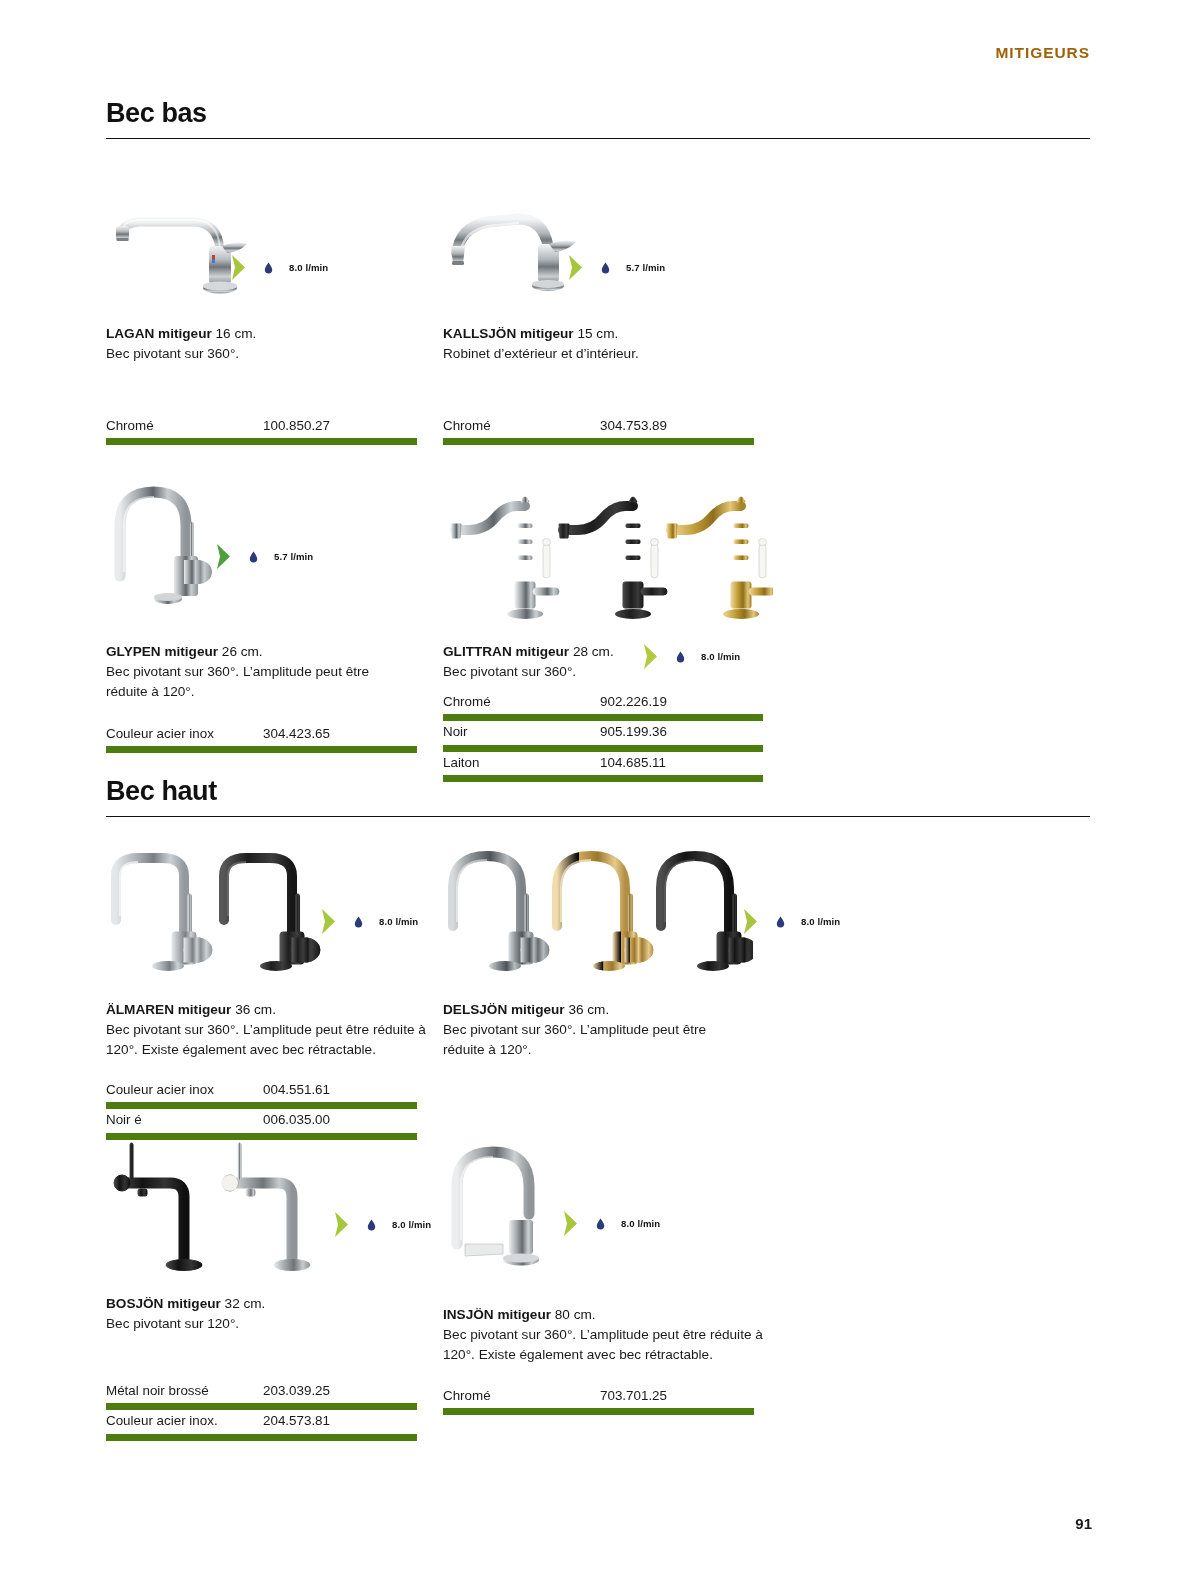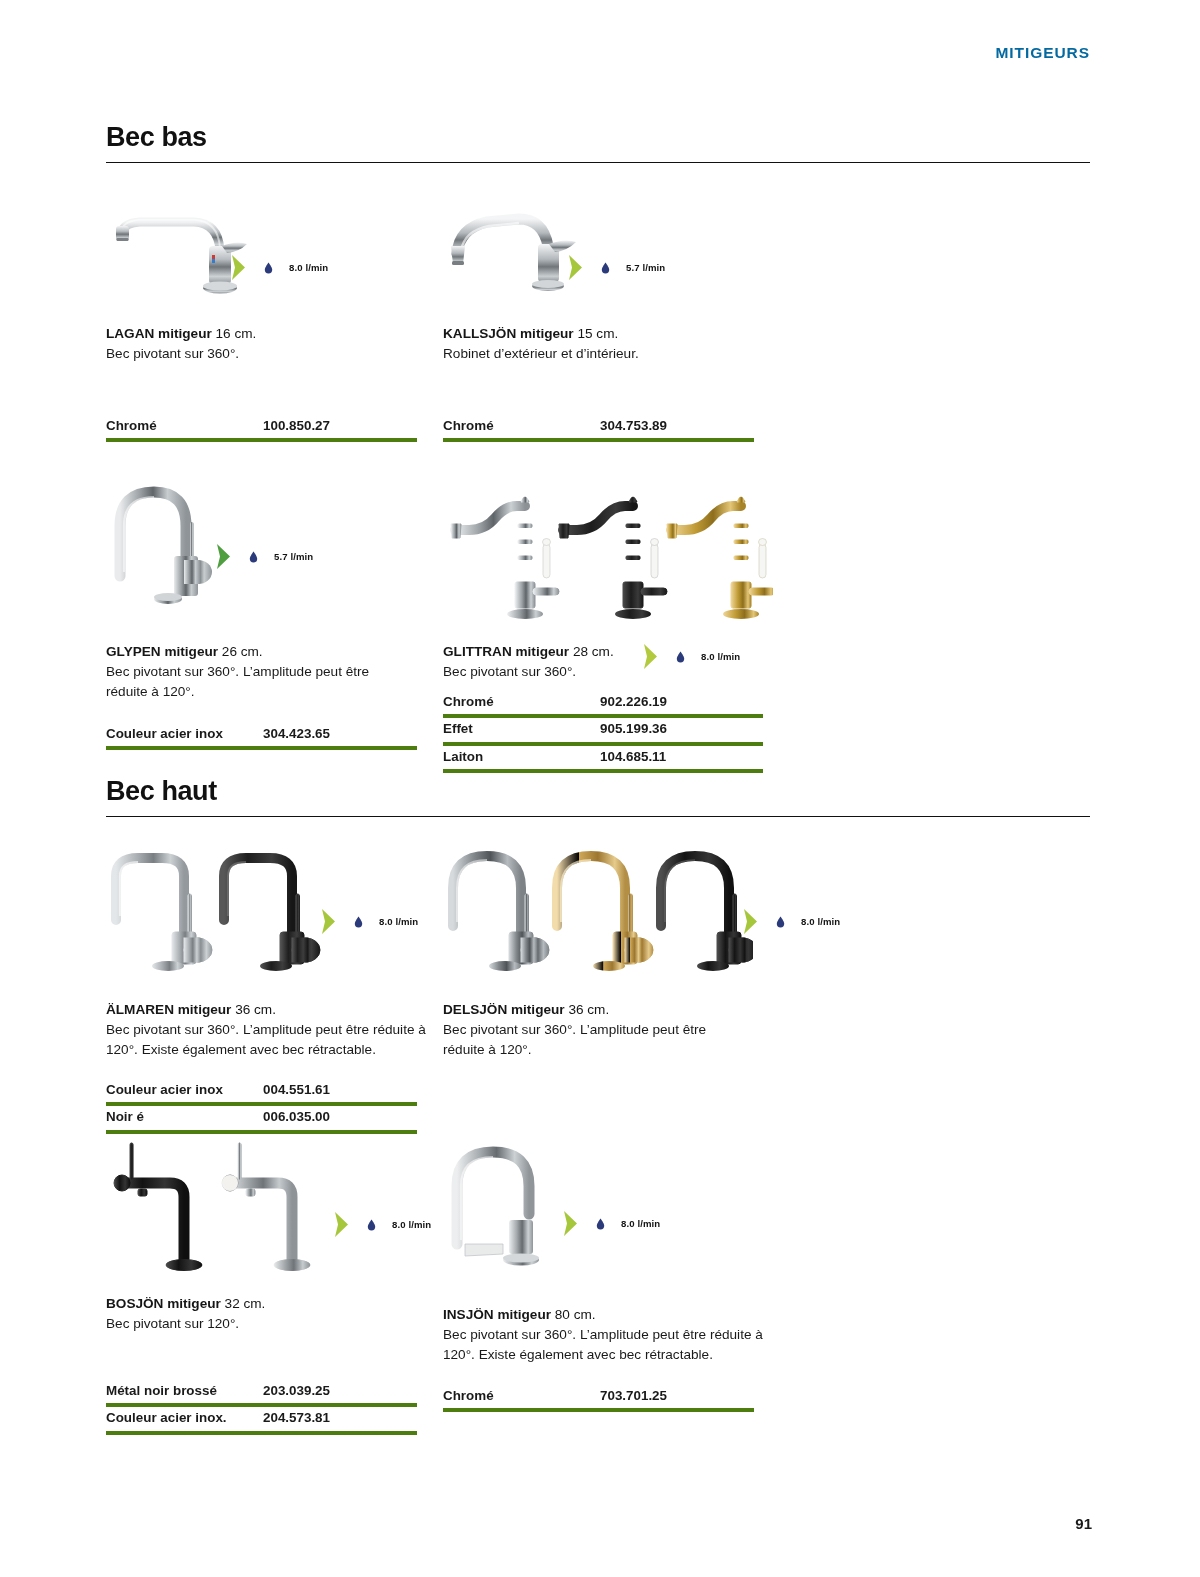--- a/index.html
+++ b/index.html
@@ -9,21 +9,21 @@
     font-family: "Liberation Sans", sans-serif;
     color: #141414;
     overflow: hidden;
   }
   .page { position: relative; width: 1200px; height: 1577px; }
 
   
   .running-head {
     position: absolute; top: 44px; right: 110px;
     font-size: 15.5px; font-weight: bold; letter-spacing: 0.06em;
-    color: #0369a1;
+    color: #a16207;
   }
 
   
   .section { position: absolute; left: 106px; width: 984px; }
   .section-title {
     font-size: 27px; font-weight: bold; letter-spacing: -0.015em;
     color: #111; line-height: 1;
   }
   .section-rule {
     margin-top: 11px; border-bottom: 1.6px solid #111; width: 100%;
@@ -37,24 +37,23 @@
   .prod-desc {
     font-size: 13.6px; line-height: 1.45; color: #1a1a1a;
     margin-top: 1px; max-width: 330px;
   }
 
   
   table.variants { border-collapse: collapse; width: 311px; margin-top: 6px; }
   table.variants td {
     font-size: 13.4px; color: #1a1a1a;
     padding: 2px 0 4px 0;
-    border-bottom: 4px solid #4d7c0f;
+    border-bottom: 7px solid #4d7c0f;
     vertical-align: bottom;
     line-height: 1.3;
-    font-weight: bold;
   }
   table.variants td.col-num { text-align: left; padding-left: 2px; }
   table.variants td.col-name { width: 155px; }
 
   
   .flow-badge {
     position: absolute; display: flex; align-items: center; gap: 16px;
     white-space: nowrap;
   }
   .flow-arrow { display: block; }
@@ -72,21 +71,21 @@
 
   svg.faucet { display: block; }
 </style>
 </head>
 <body>
 
 <div class="page">
 
   <div class="running-head">MITIGEURS</div>
 
-  <div class="section" style="top:124px;">
+  <div class="section" style="top:100px;">
     <div class="section-title">Bec bas</div>
     <div class="section-rule"></div>
   </div>
 
   <div class="prod" style="left:106px; top:206px; width:340px;">
     <div class="prod-figure" style="height:112px;">
       <svg class="faucet" width="150" height="100" viewBox="0 0 150 100" aria-hidden="true">
         <defs>
           <linearGradient id="chrA" x1="0" y1="0" x2="0" y2="1">
             <stop offset="0" stop-color="#f2f3f4"></stop>
@@ -327,21 +326,21 @@
       </svg>
       <span class="flow-text">8.0 l/min</span>
     </div>
     <table class="variants" style="margin-top:9px; width:320px;">
       <tbody>
         <tr>
           <td class="col-name">Chromé</td>
           <td class="col-num">902.226.19</td>
         </tr>
         <tr>
-          <td class="col-name">Effet</td>
+          <td class="col-name">Noir</td>
           <td class="col-num">905.199.36</td>
         </tr>
         <tr>
           <td class="col-name">Laiton</td>
           <td class="col-num">104.685.11</td>
         </tr>
       </tbody>
     </table>
   </div>
 

